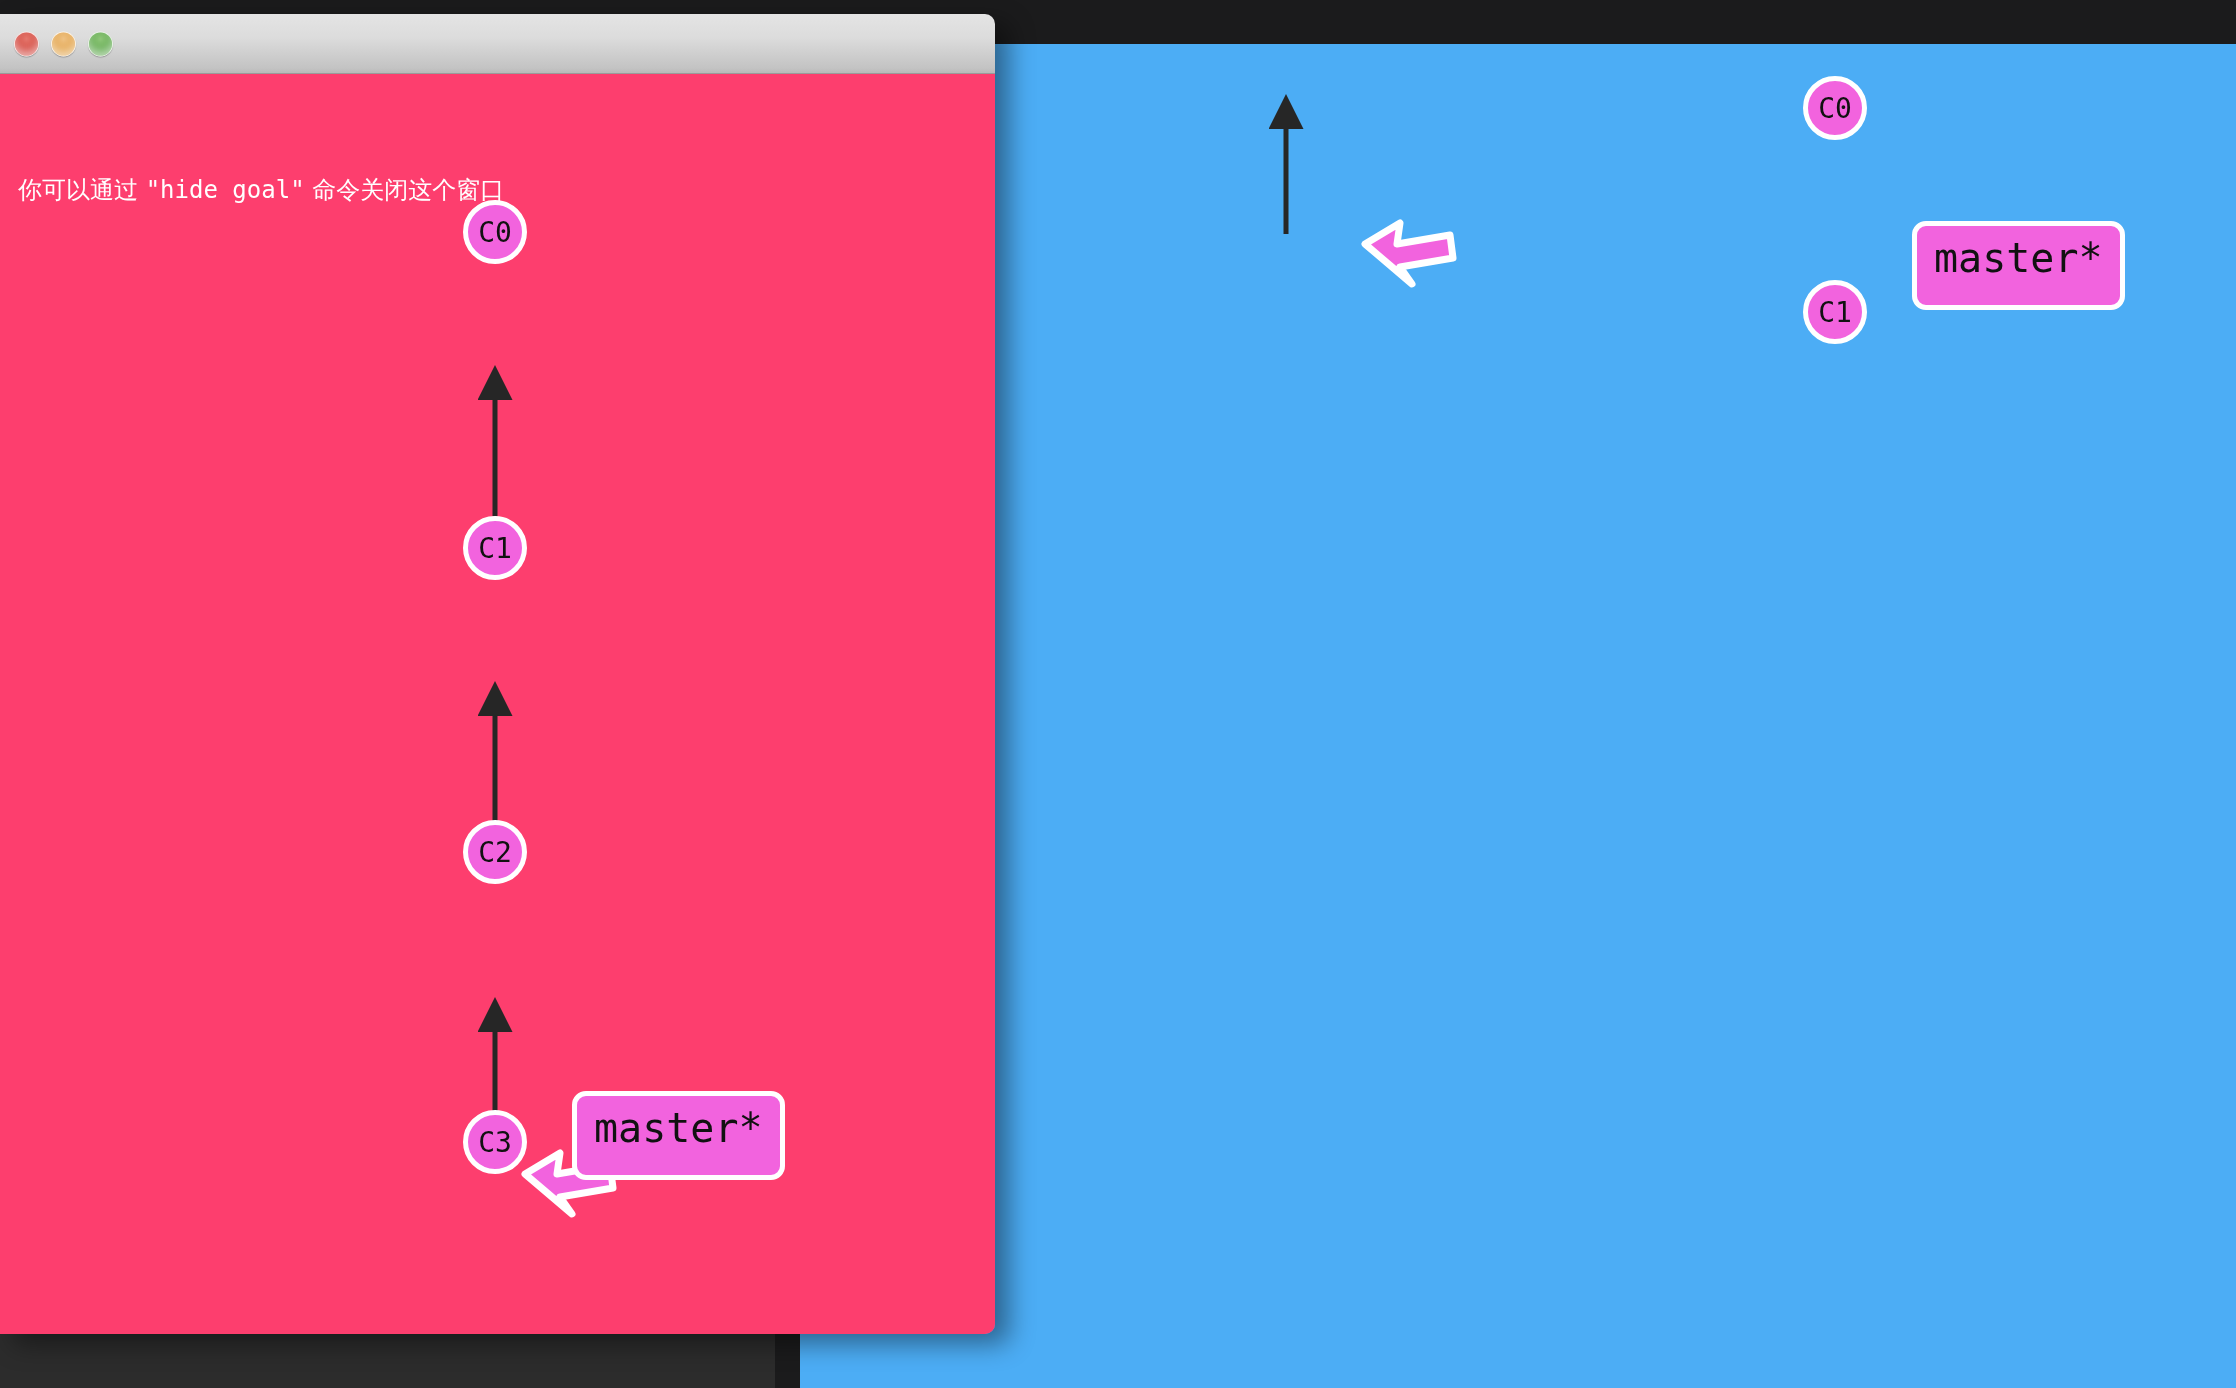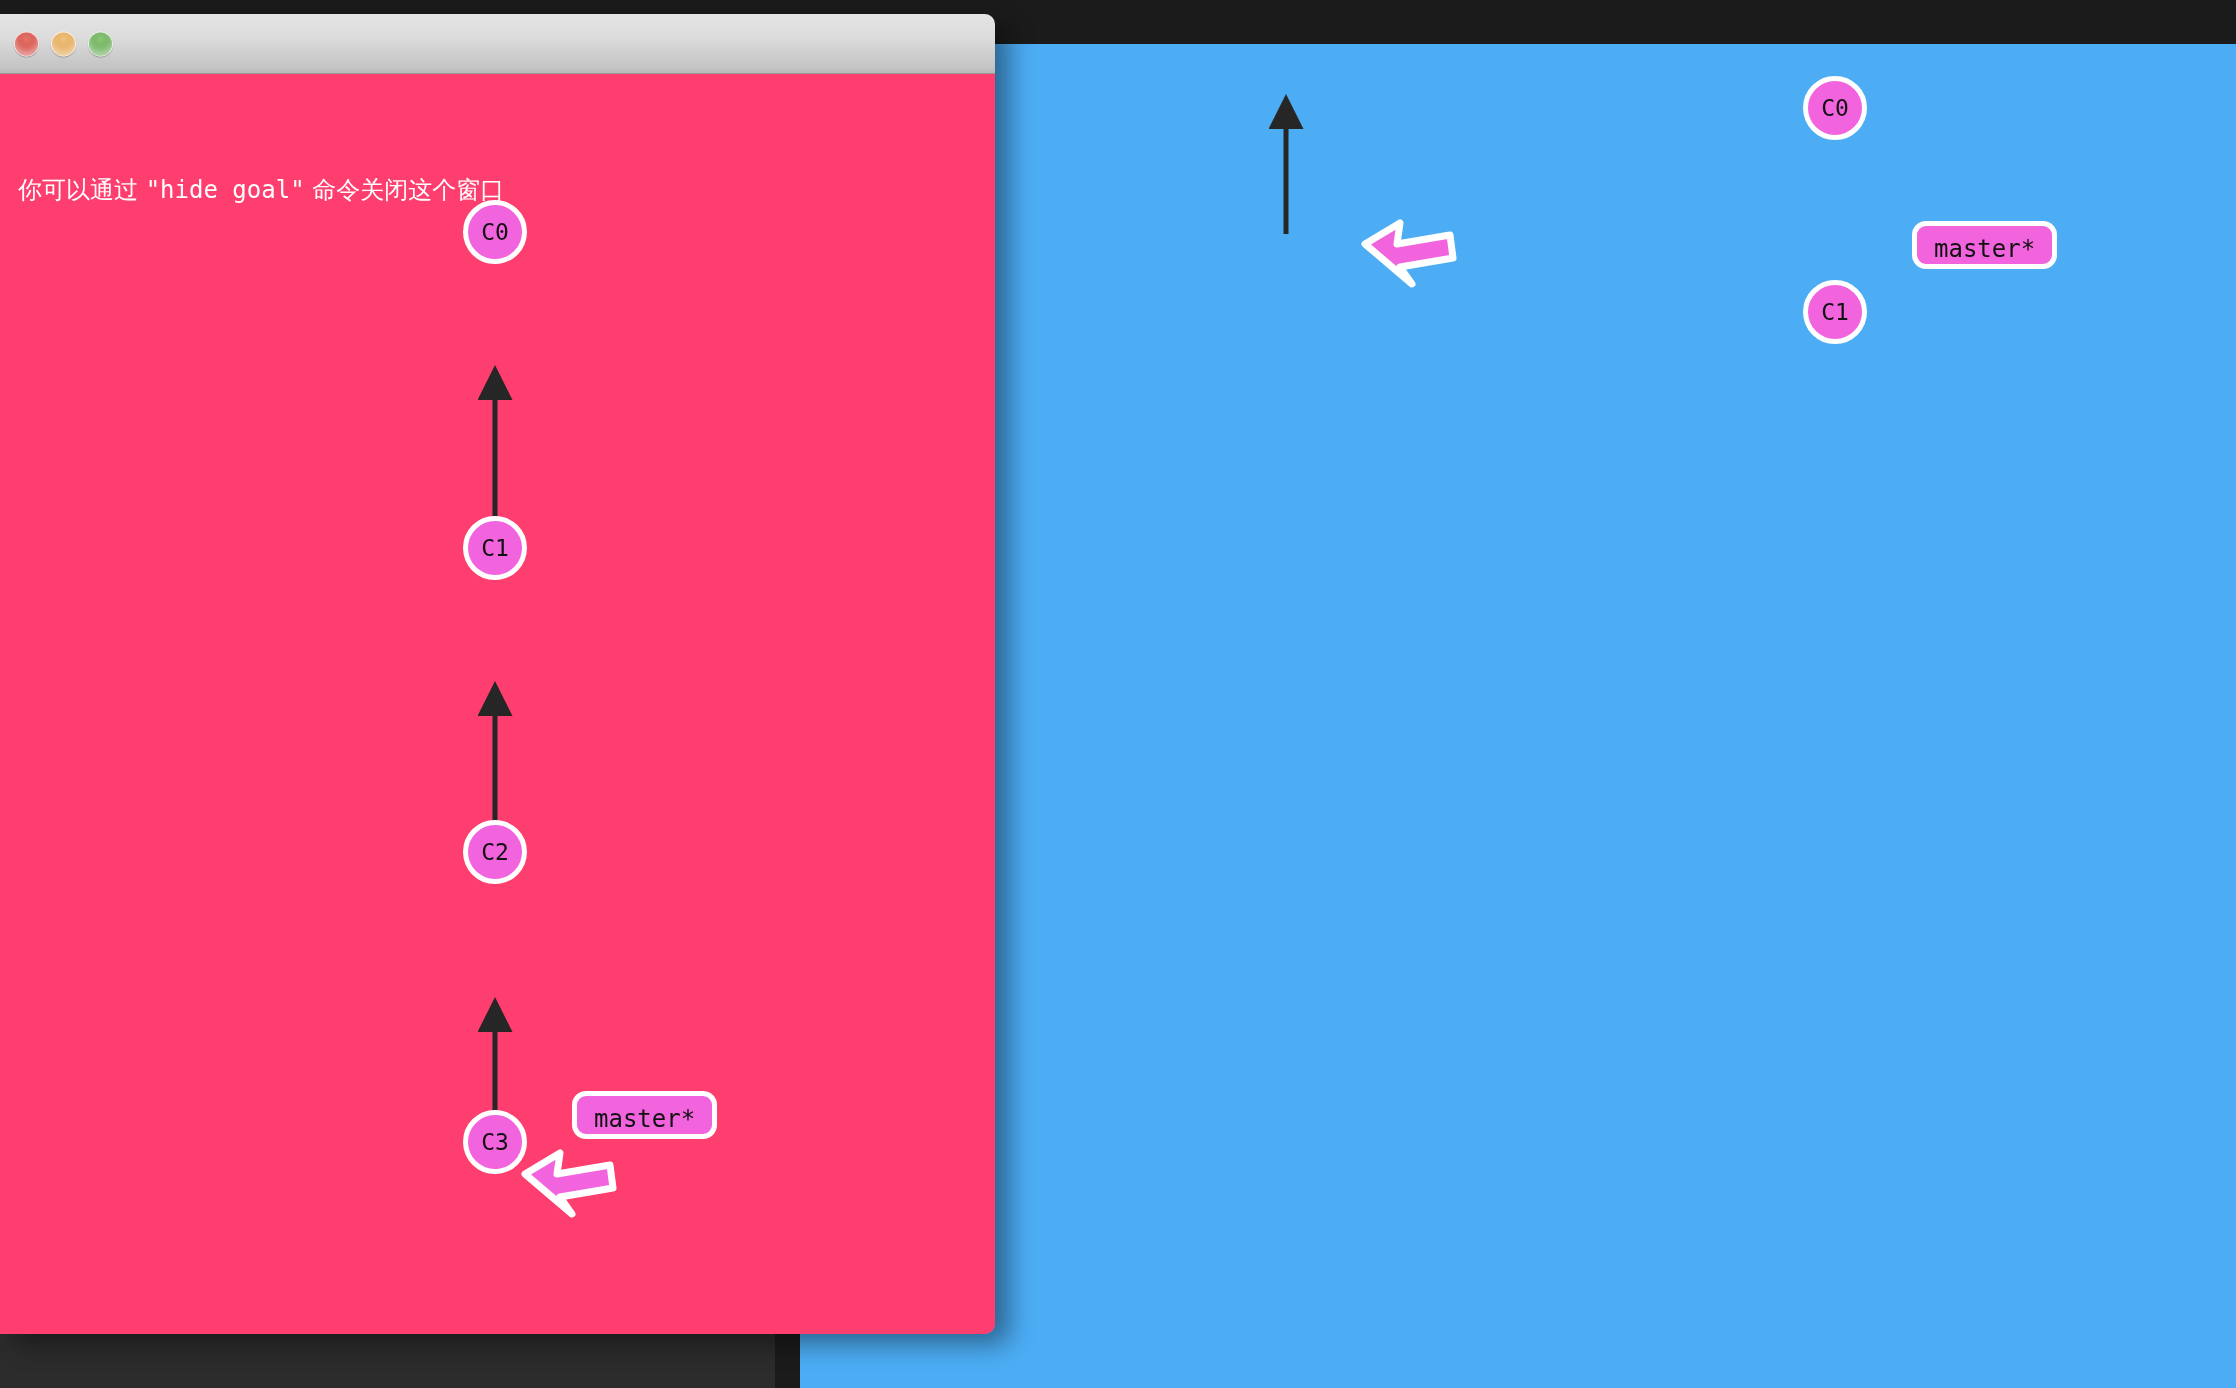--- a/index.html
+++ b/index.html
@@ -94,33 +94,33 @@
 
   .commit {
     position: absolute;
     width: 64px; height: 64px;
     margin-left: -32px; margin-top: -32px;
     border-radius: 50%;
     background: #f263de;
     border: 5px solid #ffffff;
     display: flex; align-items: center; justify-content: center;
     font-family: "DejaVu Sans Mono", monospace;
-    font-size: 23px;
+    font-size: 28px;
     color: #111111;
     z-index: 4;
   }
 
   .branch-label {
     position: absolute;
     background: #f263de;
     border: 5px solid #ffffff;
     border-radius: 14px;
-    padding: 9px 17px 1px 17px;
+    padding: 9px 17px 24px 17px;
     font-family: "DejaVu Sans Mono", monospace;
-    font-size: 24px;
+    font-size: 40px;
     color: #111111;
     white-space: nowrap;
     z-index: 6;
   }
 
   svg.edges { position: absolute; left: 0; top: 0; overflow: visible; z-index: 2; }
   svg.pointers { position: absolute; left: 0; top: 0; overflow: visible; z-index: 5; }
 </style>
 </head>
 <body>

